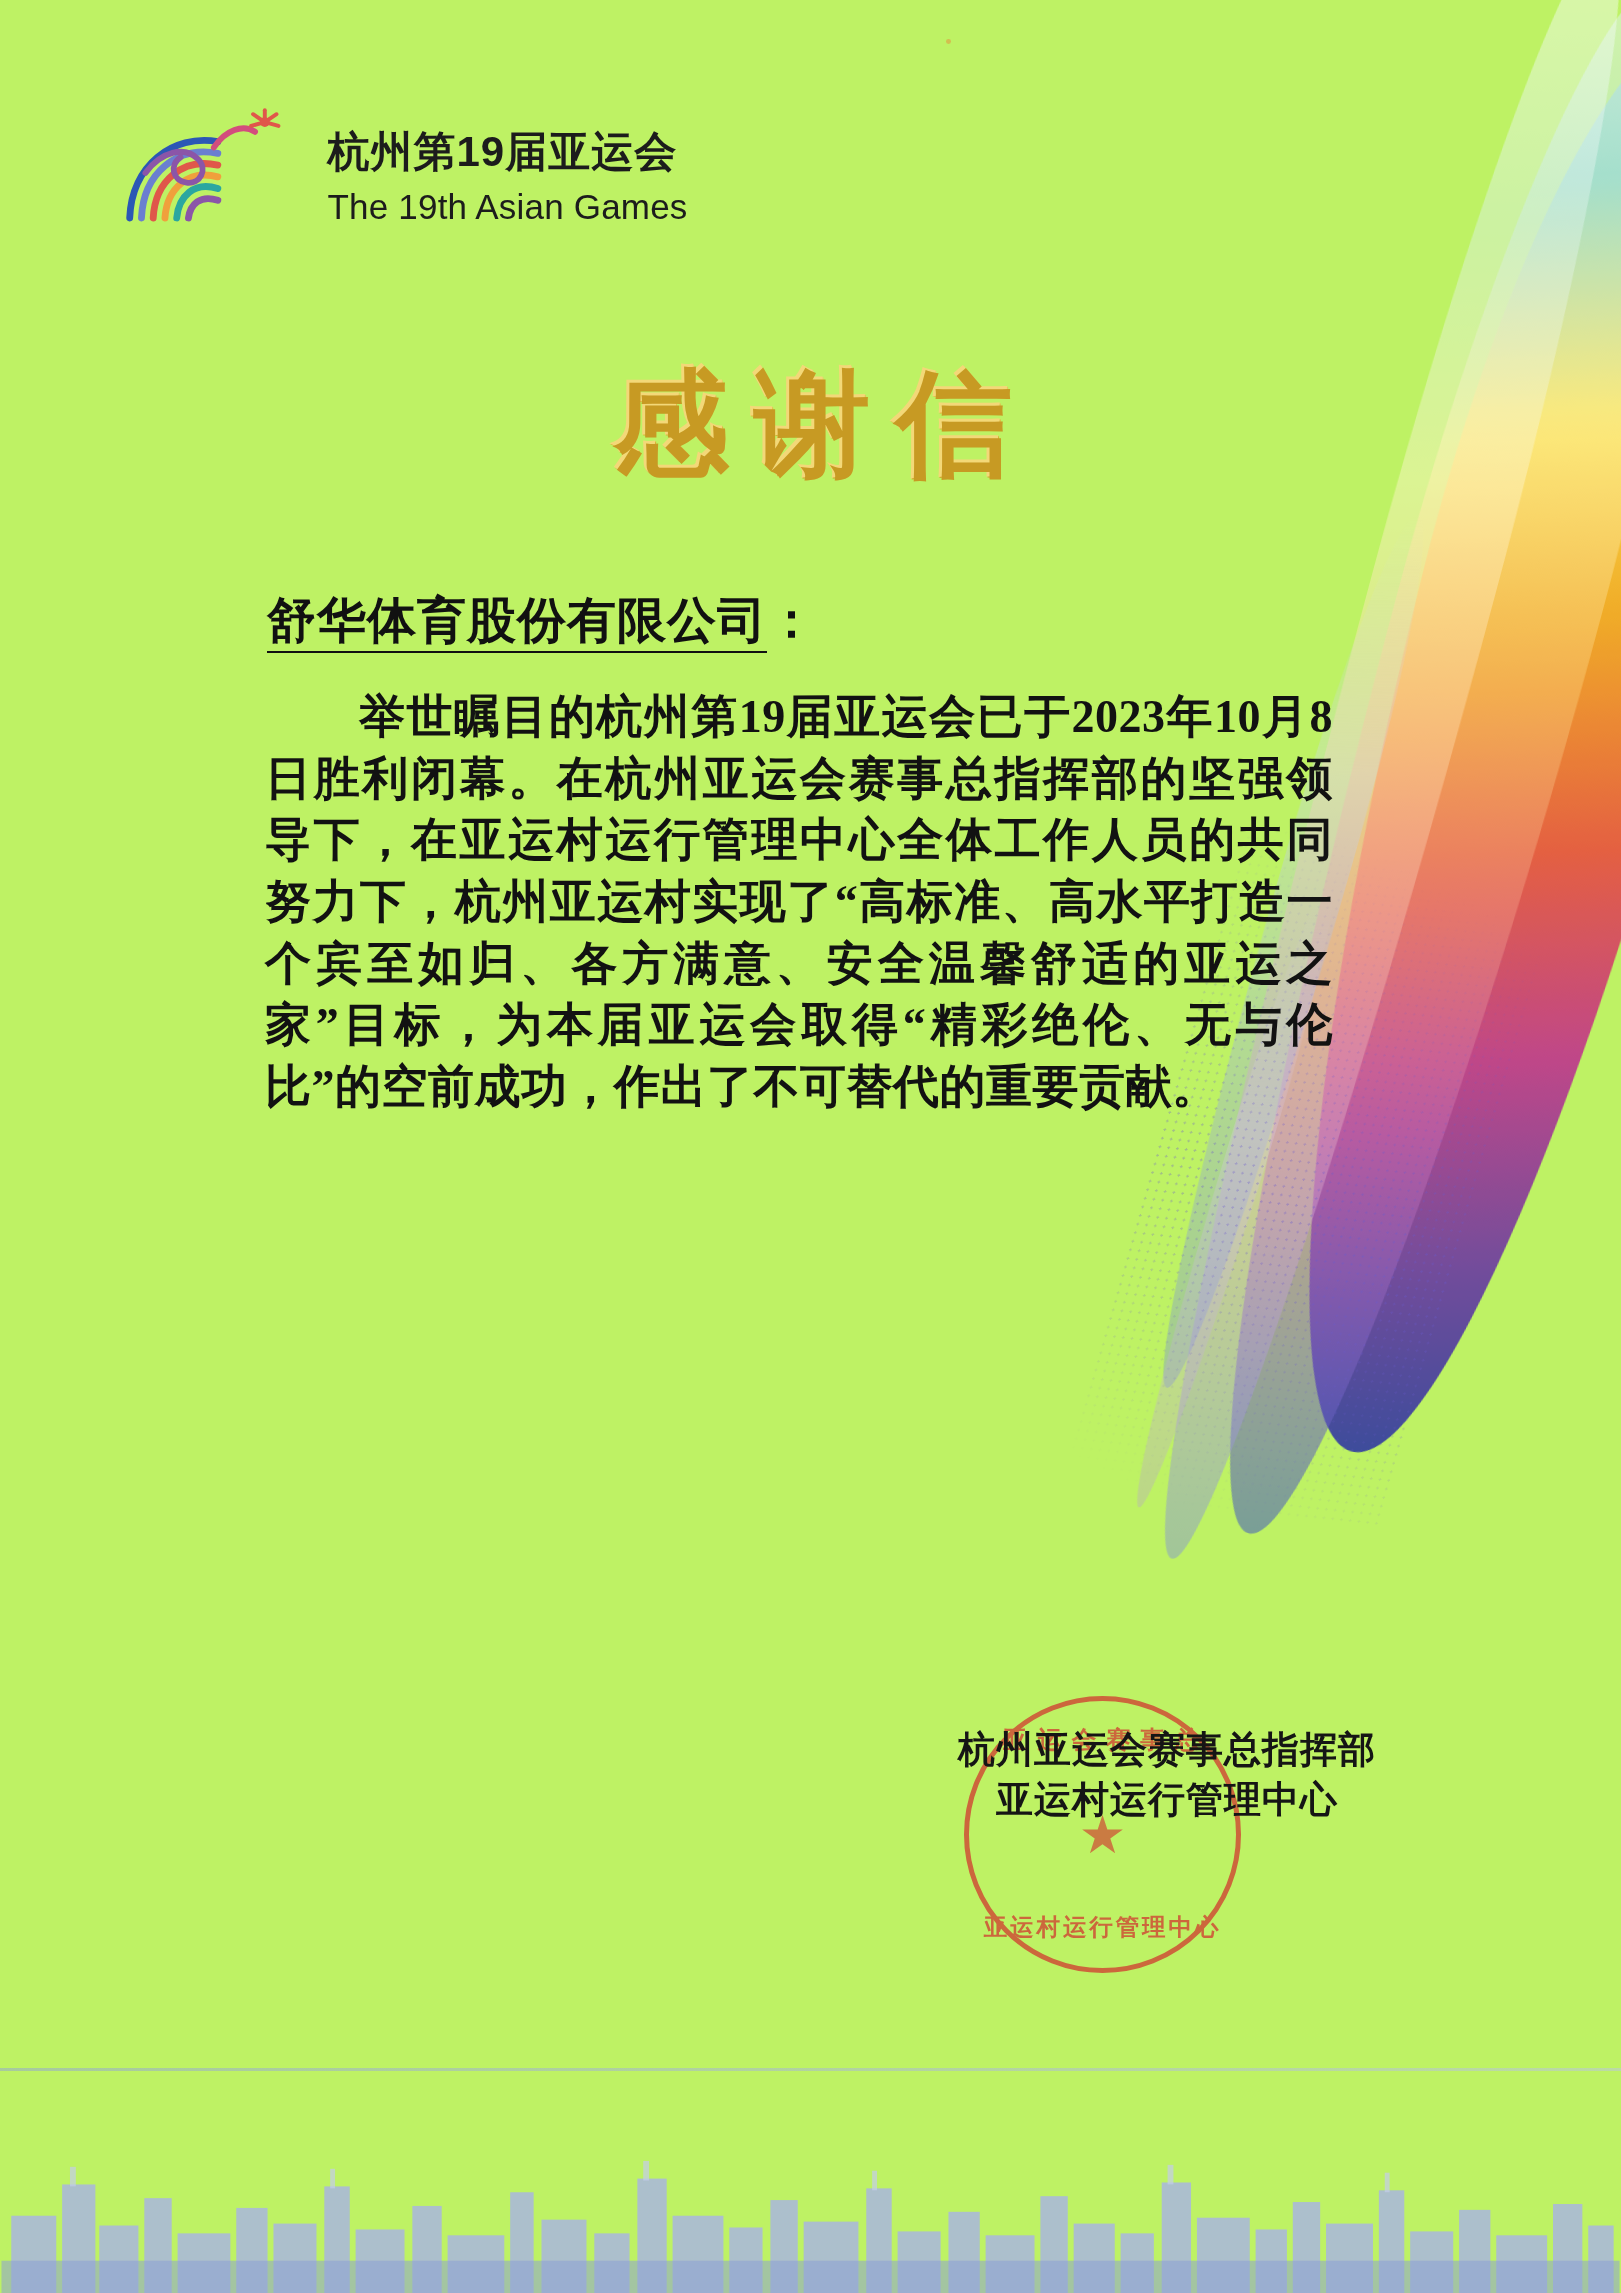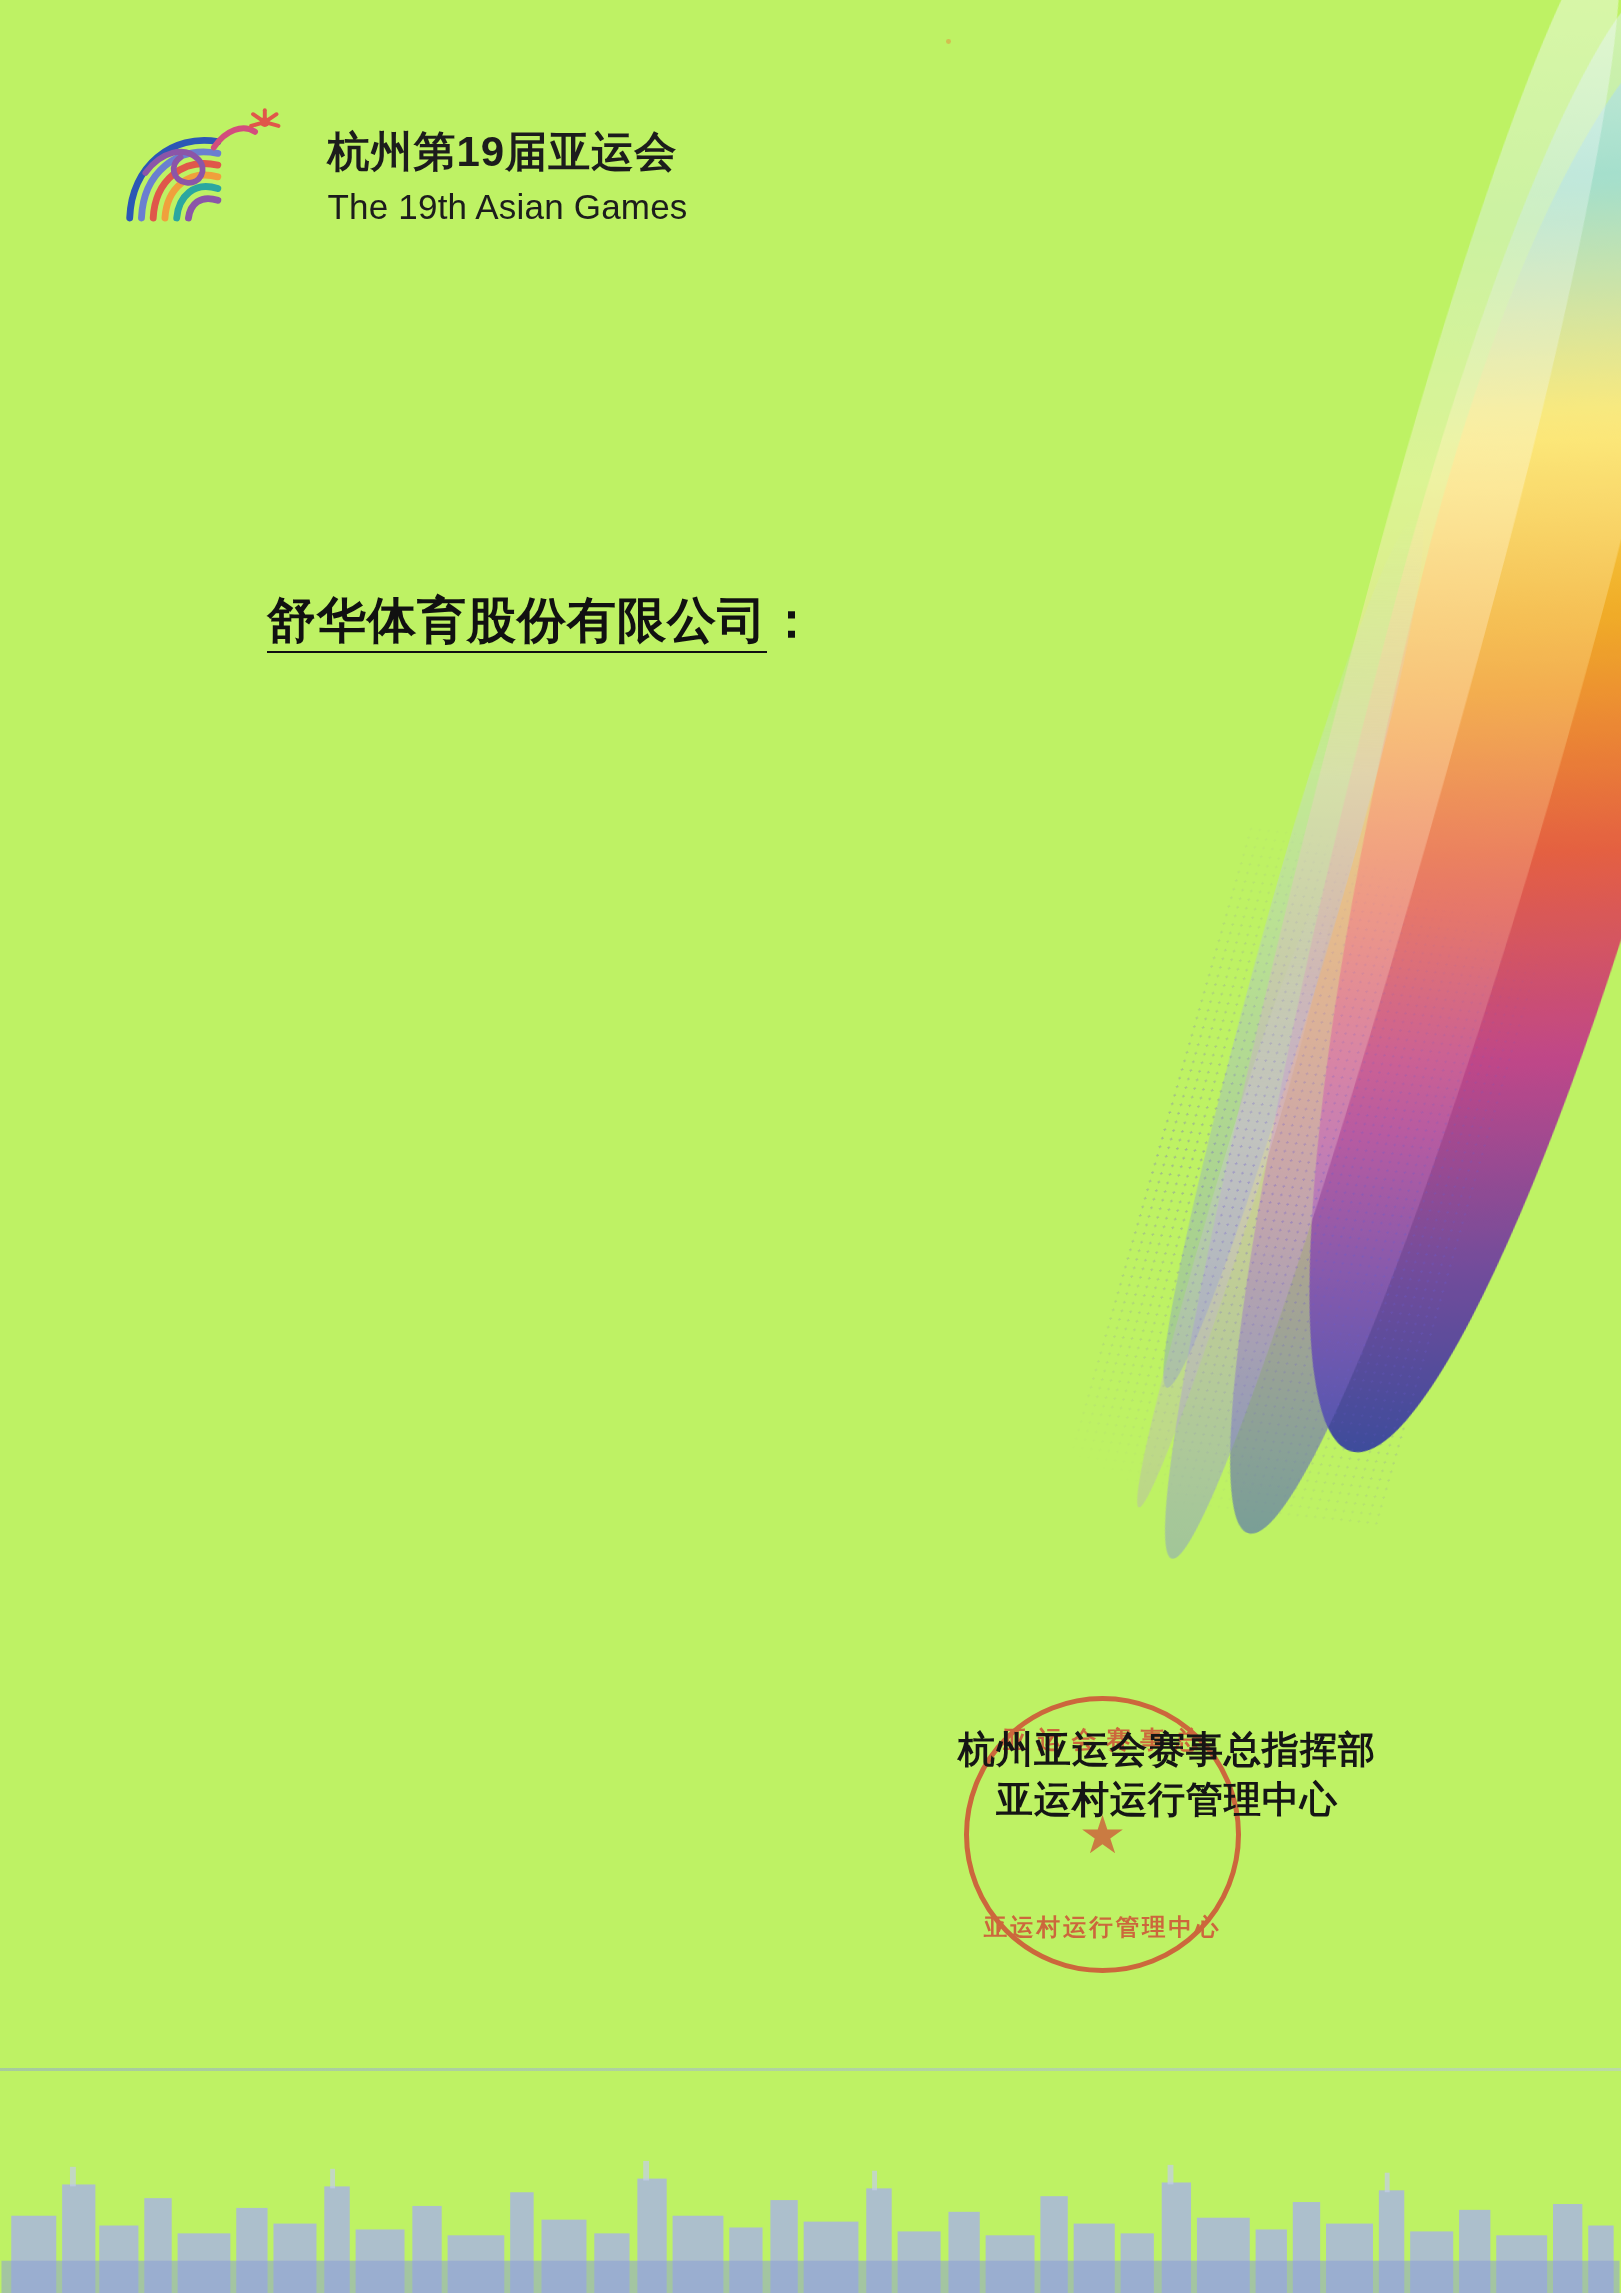--- a/index.html
+++ b/index.html
@@ -277,26 +277,28 @@
         </g>
         <circle cx="152" cy="14" r="5" fill="#e0574a"></circle>
       </svg>
     </div>
     <div class="lockup-text">
       <div class="lockup-cn">杭州第19届亚运会</div>
       <div class="lockup-en">The 19th Asian Games</div>
     </div>
   </div>
 
+  <div class="title">感谢信</div>
 
   <div class="salutation">
     <span class="underline">舒华体育股份有限公司</span><span>：</span>
   </div>
 
   <div class="body">
+    <p class="para">举世瞩目的杭州第19届亚运会已于2023年10月8日胜利闭幕。在杭州亚运会赛事总指挥部的坚强领导下，在亚运村运行管理中心全体工作人员的共同努力下，杭州亚运村实现了“高标准、高水平打造一个宾至如归、各方满意、安全温馨舒适的亚运之家”目标，为本届亚运会取得“精彩绝伦、无与伦比”的空前成功，作出了不可替代的重要贡献。</p>
   </div>
 
   <div class="seal">
     <div class="seal-top">亚运会赛事总</div>
     <div class="seal-star">★</div>
     <div class="seal-bottom">亚运村运行管理中心</div>
   </div>
 
   <div class="signature">
     <div>杭州亚运会赛事总指挥部</div>

